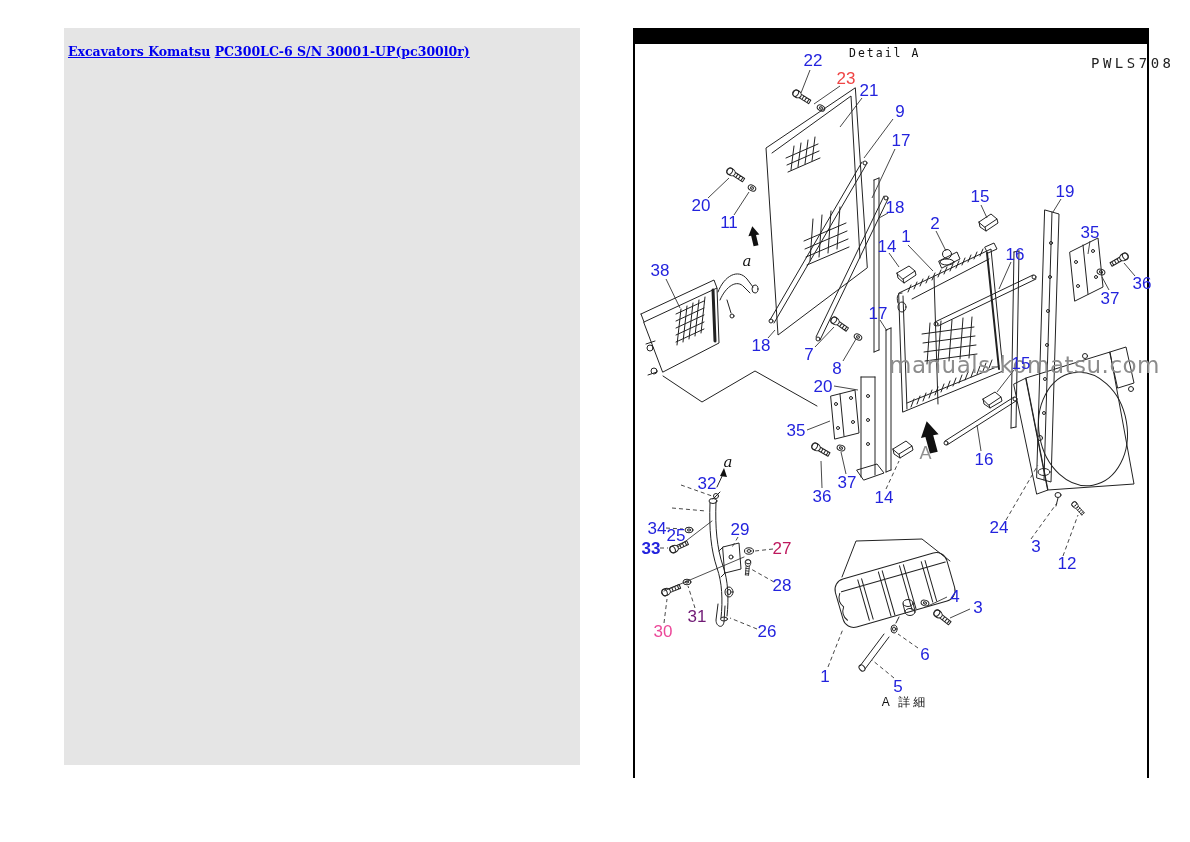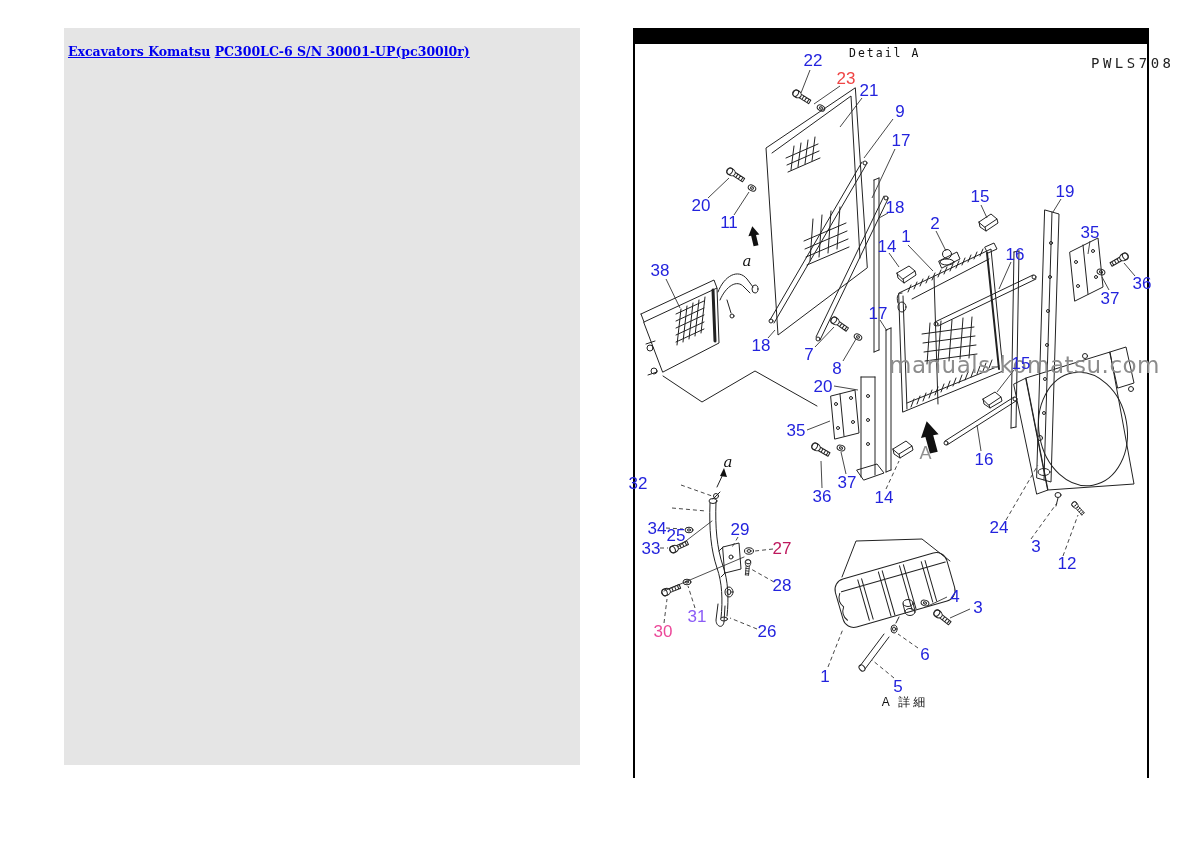--- a/index.html
+++ b/index.html
@@ -300,28 +300,28 @@
     <span class="callout" style="left: 823px; top: 386px; color: rgb(35, 35, 221);">20</span>
     <span class="callout" style="left: 1021px; top: 363px; color: rgb(35, 35, 221);">15</span>
     <span class="callout" style="left: 796px; top: 430px; color: rgb(35, 35, 221);">35</span>
     <span class="callout" style="left: 847px; top: 482px; color: rgb(35, 35, 221);">37</span>
     <span class="callout" style="left: 822px; top: 496px; color: rgb(35, 35, 221);">36</span>
     <span class="callout" style="left: 884px; top: 497px; color: rgb(35, 35, 221);">14</span>
     <span class="callout" style="left: 984px; top: 459px; color: rgb(35, 35, 221);">16</span>
     <span class="callout" style="left: 999px; top: 527px; color: rgb(35, 35, 221);">24</span>
     <span class="callout" style="left: 1036px; top: 546px; color: rgb(35, 35, 221);">3</span>
     <span class="callout" style="left: 1067px; top: 563px; color: rgb(35, 35, 221);">12</span>
-    <span class="callout" style="left: 638px; top: 483px; color: rgb(35, 35, 221);">32</span>
+    <span class="callout" style="left: 707px; top: 483px; color: rgb(35, 35, 221);">32</span>
     <span class="callout" style="left: 676px; top: 507px; color: rgb(35, 35, 221); margin-top: 28px;">25</span>
     <span class="callout" style="left: 657px; top: 528px; color: rgb(35, 35, 221);">34</span>
-    <span class="callout" style="left: 651px; top: 548px; color: rgb(35, 35, 221);">33</span>
+    <span class="callout" style="left: 651px; top: 548px; color: rgb(35, 35, 221); font-weight: bold;">33</span>
     <span class="callout" style="left: 740px; top: 529px; color: rgb(35, 35, 221);">29</span>
     <span class="callout" style="left: 782px; top: 548px; color: #be185d;">27</span>
     <span class="callout" style="left: 782px; top: 585px; color: rgb(35, 35, 221);">28</span>
-    <span class="callout" style="left: 697px; top: 616px; color: #8b5cf6;">31</span>
+    <span class="callout" style="left: 697px; top: 616px; color: #701a75;">31</span>
     <span class="callout" style="left: 663px; top: 631px; color: #ec4899;">30</span>
     <span class="callout" style="left: 767px; top: 631px; color: rgb(35, 35, 221);">26</span>
     <span class="callout" style="left: 825px; top: 676px; color: rgb(35, 35, 221);">1</span>
     <span class="callout" style="left: 955px; top: 596px; color: rgb(35, 35, 221);">4</span>
     <span class="callout" style="left: 978px; top: 607px; color: rgb(35, 35, 221);">3</span>
     <span class="callout" style="left: 925px; top: 654px; color: rgb(35, 35, 221);">6</span>
     <span class="callout" style="left: 898px; top: 686px; color: rgb(35, 35, 221);">5</span>
   </div>
 <div>
     <span class="marker-a" style="left: 747px; top: 261px;">a</span>

